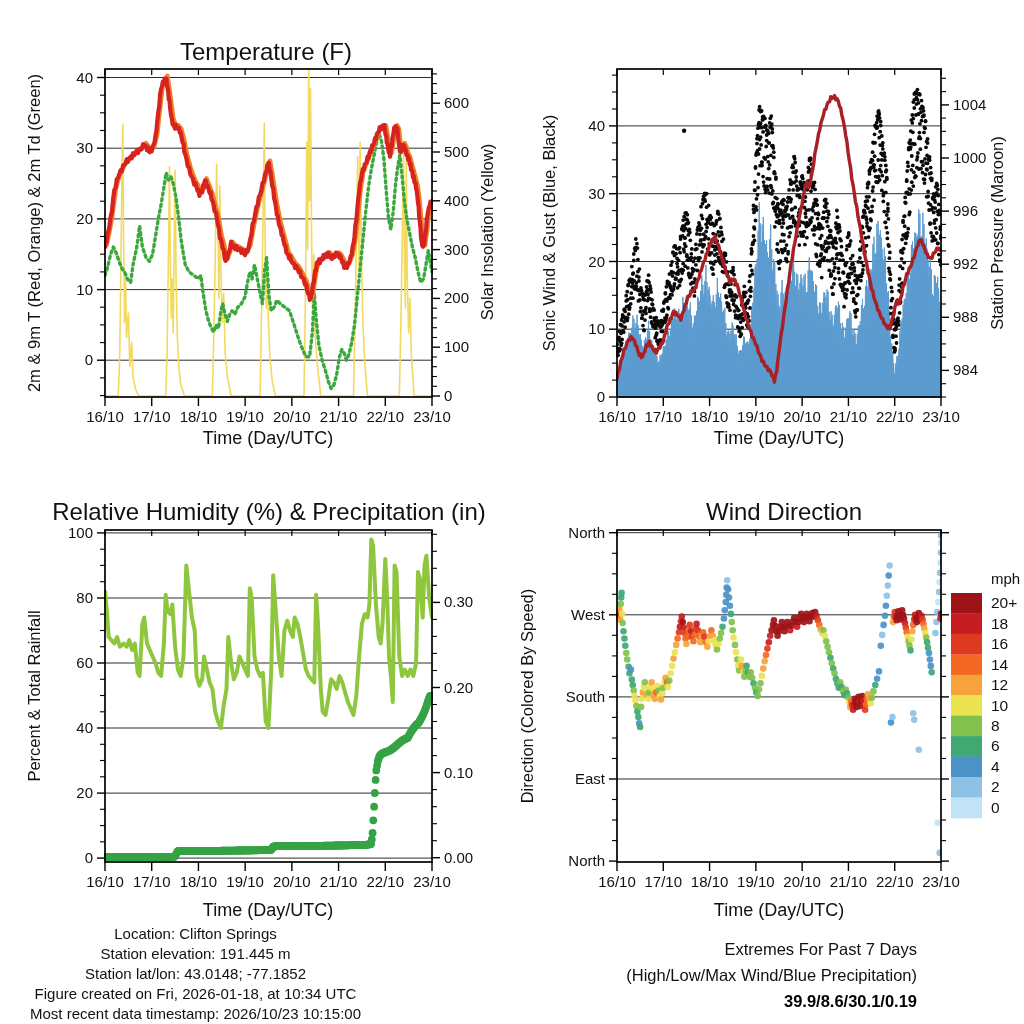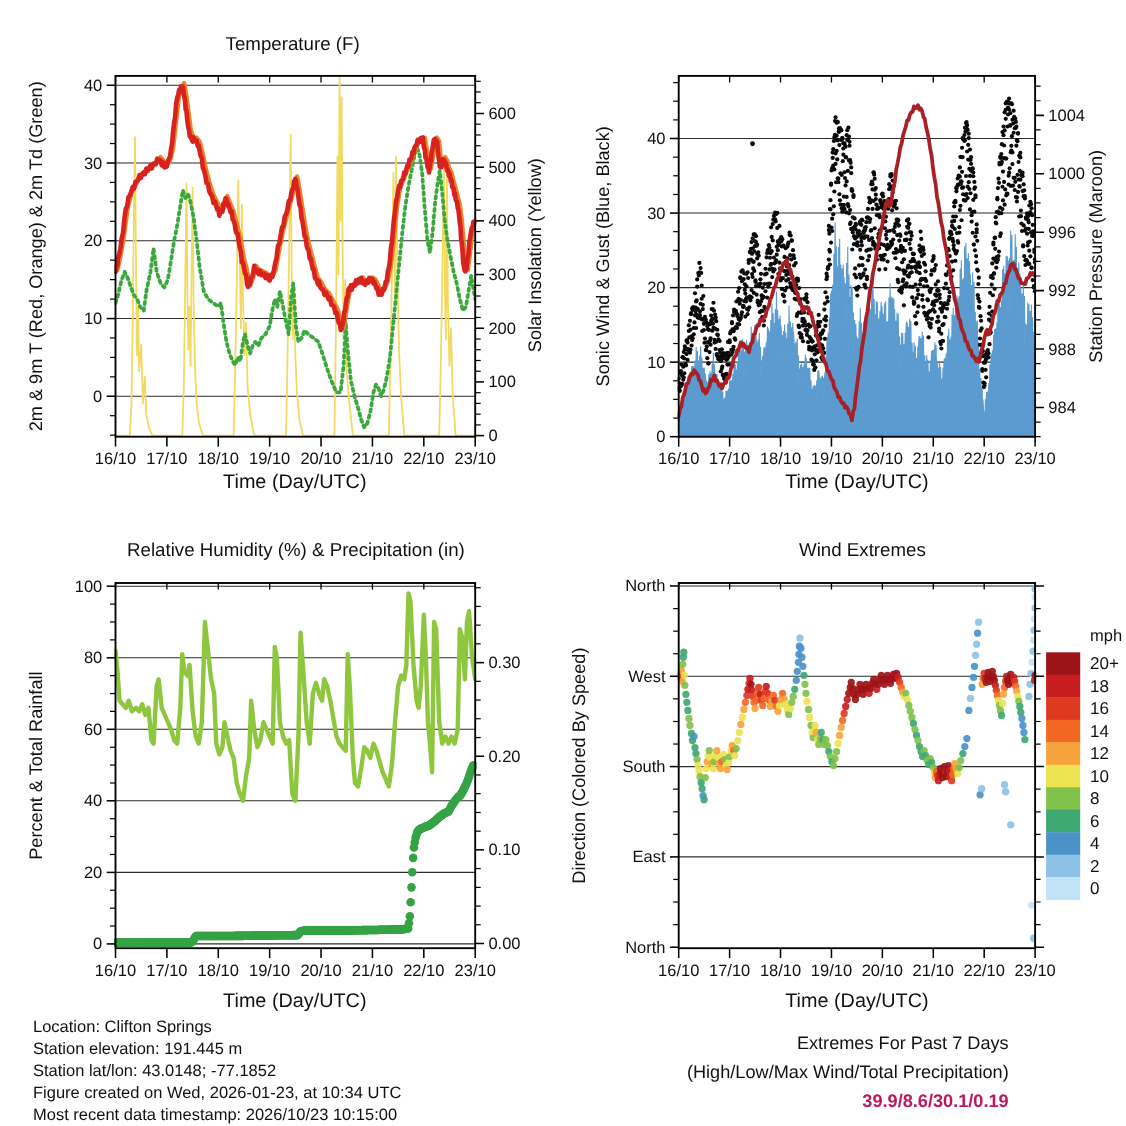--- a/index.html
+++ b/index.html
@@ -2,24 +2,24 @@
 <html><head>
 <meta charset="utf-8">
 <style>
   html,body{margin:0;padding:0;background:#fff;}
   body{width:1024px;height:1024px;font-family:"Liberation Sans",sans-serif;color:#111;}
   #root{position:relative;width:1024px;height:1024px;overflow:hidden;background:#fff;}
   #plots{position:absolute;left:0;top:0;}
   svg text{font-family:"Liberation Sans",sans-serif;}
   .lbl{position:absolute;transform:translate(-50%,-50%);white-space:nowrap;}
   .rot{transform:translate(-50%,-50%) rotate(-90deg);}
-  .title{font-size:17px;}
+  .title{font-size:24px;margin-top:12px;}
   .ylab{font-size:16.5px;}
   .xlab{font-size:18px;text-align:right;}
-  .foot{position:absolute;left:30px;top:924px;font-size:15px;line-height:20px;white-space:nowrap;}
+  .foot{position:absolute;left:30px;top:924px;font-size:15px;line-height:20px;white-space:nowrap;text-align:center;}
   .ext{position:absolute;left:417px;top:936px;width:500px;font-size:16.5px;line-height:26px;text-align:right;white-space:nowrap;}
   .ext .vals{font-weight:bold;}
   .mphlbl{position:absolute;left:991px;top:570px;font-size:15px;}
 </style>
 </head>
 <body>
 
 <div id="root">
   <svg id="plots" width="1024" height="1024">
       <clipPath id="clip0">
@@ -2561,42 +2561,42 @@
       <rect x="951" y="756.6" width="31" height="20.8" fill="#4a92c8"></rect>
       <text x="991" y="771.8" font-size="15.5" fill="#111">4</text>
       <rect x="951" y="777.0" width="31" height="20.8" fill="#8dc2e6"></rect>
       <text x="991" y="792.3" font-size="15.5" fill="#111">2</text>
       <rect x="951" y="797.5" width="31" height="20.8" fill="#c2e3f6"></rect>
       <text x="991" y="812.7" font-size="15.5" fill="#111">0</text>
     </svg>
 
   <div class="lbl title" style="left:266px;top:40px">Temperature (F)</div>
   <div class="lbl title" style="left:269px;top:500px">Relative Humidity (%) &amp; Precipitation (in)</div>
-  <div class="lbl title" style="left:784px;top:500px">Wind Extremes</div>
+  <div class="lbl title" style="left:784px;top:500px">Wind Direction</div>
 
   <div class="lbl rot ylab" style="left:34px;top:233px">2m &amp; 9m T (Red, Orange) &amp; 2m Td (Green)</div>
   <div class="lbl rot ylab" style="left:487px;top:232px">Solar Insolation (Yellow)</div>
   <div class="lbl rot ylab" style="left:549px;top:233px">Sonic Wind &amp; Gust (Blue, Black)</div>
   <div class="lbl rot ylab" style="left:997px;top:233px">Station Pressure (Maroon)</div>
   <div class="lbl rot ylab" style="left:34px;top:696px">Percent &amp; Total Rainfall</div>
   <div class="lbl rot ylab" style="left:527px;top:696px">Direction (Colored By Speed)</div>
 
   <div class="lbl xlab" style="left:268px;top:438px">Time (Day/UTC)</div>
   <div class="lbl xlab" style="left:779px;top:438px">Time (Day/UTC)</div>
   <div class="lbl xlab" style="left:268px;top:910px">Time (Day/UTC)</div>
   <div class="lbl xlab" style="left:779px;top:910px">Time (Day/UTC)</div>
 
   <div class="mphlbl">mph</div>
 
   <div class="foot">
     <div>Location: Clifton Springs</div>
     <div>Station elevation: 191.445 m</div>
     <div>Station lat/lon: 43.0148; -77.1852</div>
-    <div>Figure created on Wed, 2026-01-23, at 10:34 UTC</div>
+    <div>Figure created on Fri, 2026-01-18, at 10:34 UTC</div>
     <div>Most recent data timestamp: 2026/10/23 10:15:00</div>
   </div>
 
   <div class="ext">
     <div>Extremes For Past 7 Days</div>
-    <div>(High/Low/Max Wind/Total Precipitation)</div>
-    <div class="vals" style="color: #be185d;">39.9/8.6/30.1/0.19</div>
+    <div>(High/Low/Max Wind/Blue Precipitation)</div>
+    <div class="vals" style="color: #000000;">39.9/8.6/30.1/0.19</div>
   </div>
 </div>
 
 </body></html>

